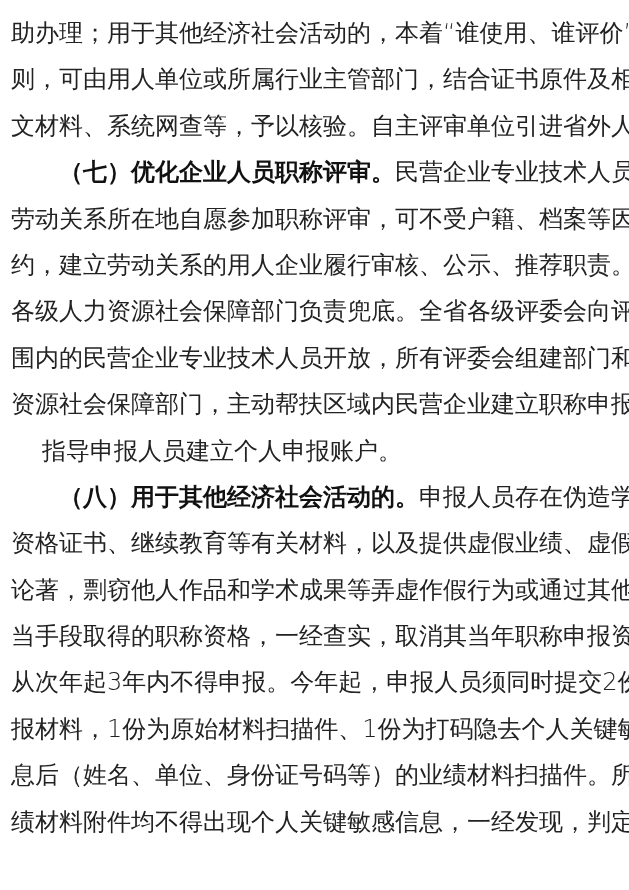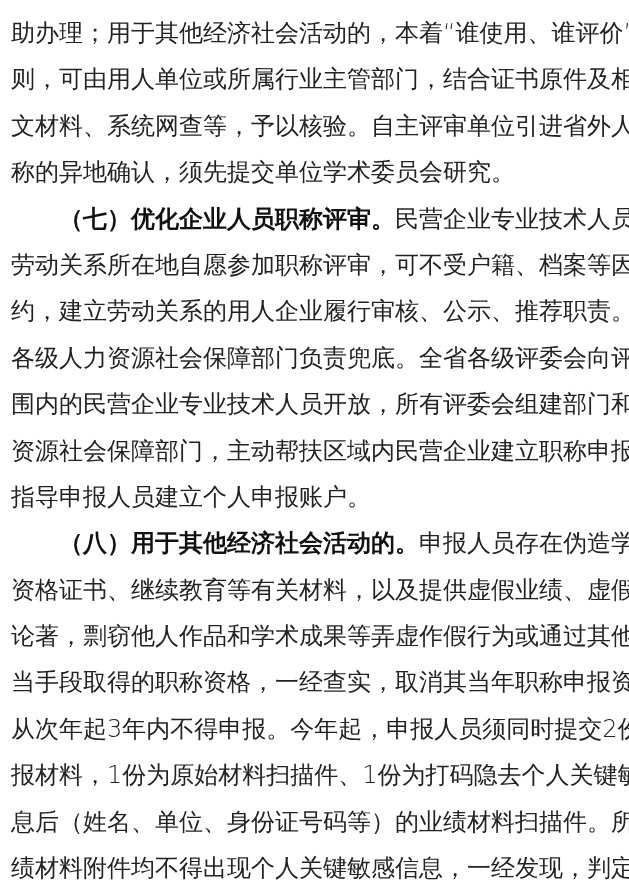--- a/index.html
+++ b/index.html
@@ -23,31 +23,30 @@
 </style>
 </head>
 <body>
 
 <div class="page">
 
   <div class="para">
     <div class="line" style="letter-spacing: 0px;">助办理；用于其他经济社会活动的，本着“谁使用、谁评价”原</div>
     <div class="line" style="letter-spacing: 0px;">则，可由用人单位或所属行业主管部门，结合证书原件及相关批</div>
     <div class="line" style="letter-spacing: 0px;">文材料、系统网查等，予以核验。自主评审单位引进省外人才职</div>
-    <div class="line last" style="letter-spacing: 0px;">称的异地确认，须先提交单位学术委员会研究。</div>
   </div>
 
   <div class="para">
     <div class="line indent" style="letter-spacing: 0px;"><span class="bold">（七）优化企业人员职称评审。</span><span>民营企业专业技术人员按照</span></div>
     <div class="line" style="letter-spacing: 0px;">劳动关系所在地自愿参加职称评审，可不受户籍、档案等因素制</div>
     <div class="line" style="letter-spacing: 0px;">约，建立劳动关系的用人企业履行审核、公示、推荐职责。各地</div>
     <div class="line" style="letter-spacing: 0px;">各级人力资源社会保障部门负责兜底。全省各级评委会向评审范</div>
     <div class="line" style="letter-spacing: 0px;">围内的民营企业专业技术人员开放，所有评委会组建部门和人力</div>
     <div class="line" style="letter-spacing: 0px;">资源社会保障部门，主动帮扶区域内民营企业建立职称申报账户，</div>
-    <div class="line last" style="letter-spacing: 0px;">指导申报人员建立个人申报账户。</div>
+    <div class="line last" style="letter-spacing: 0px; margin-left: 31px;">指导申报人员建立个人申报账户。</div>
   </div>
 
   <div class="para">
     <div class="line indent" style="letter-spacing: 0px;"><span class="bold">（八）用于其他经济社会活动的。</span><span>申报人员存在伪造学历资历、</span></div>
     <div class="line" style="letter-spacing: 0px;">资格证书、继续教育等有关材料，以及提供虚假业绩、虚假论文</div>
     <div class="line" style="letter-spacing: 0px;">论著，剽窃他人作品和学术成果等弄虚作假行为或通过其他不正</div>
     <div class="line" style="letter-spacing: 0px;">当手段取得的职称资格，一经查实，取消其当年职称申报资格，</div>
     <div class="line" style="letter-spacing: 0px;">从次年起3年内不得申报。今年起，申报人员须同时提交2份申</div>
     <div class="line" style="letter-spacing: 0px;">报材料，1份为原始材料扫描件、1份为打码隐去个人关键敏感信</div>
     <div class="line" style="letter-spacing: 0px;">息后（姓名、单位、身份证号码等）的业绩材料扫描件。所有业</div>

